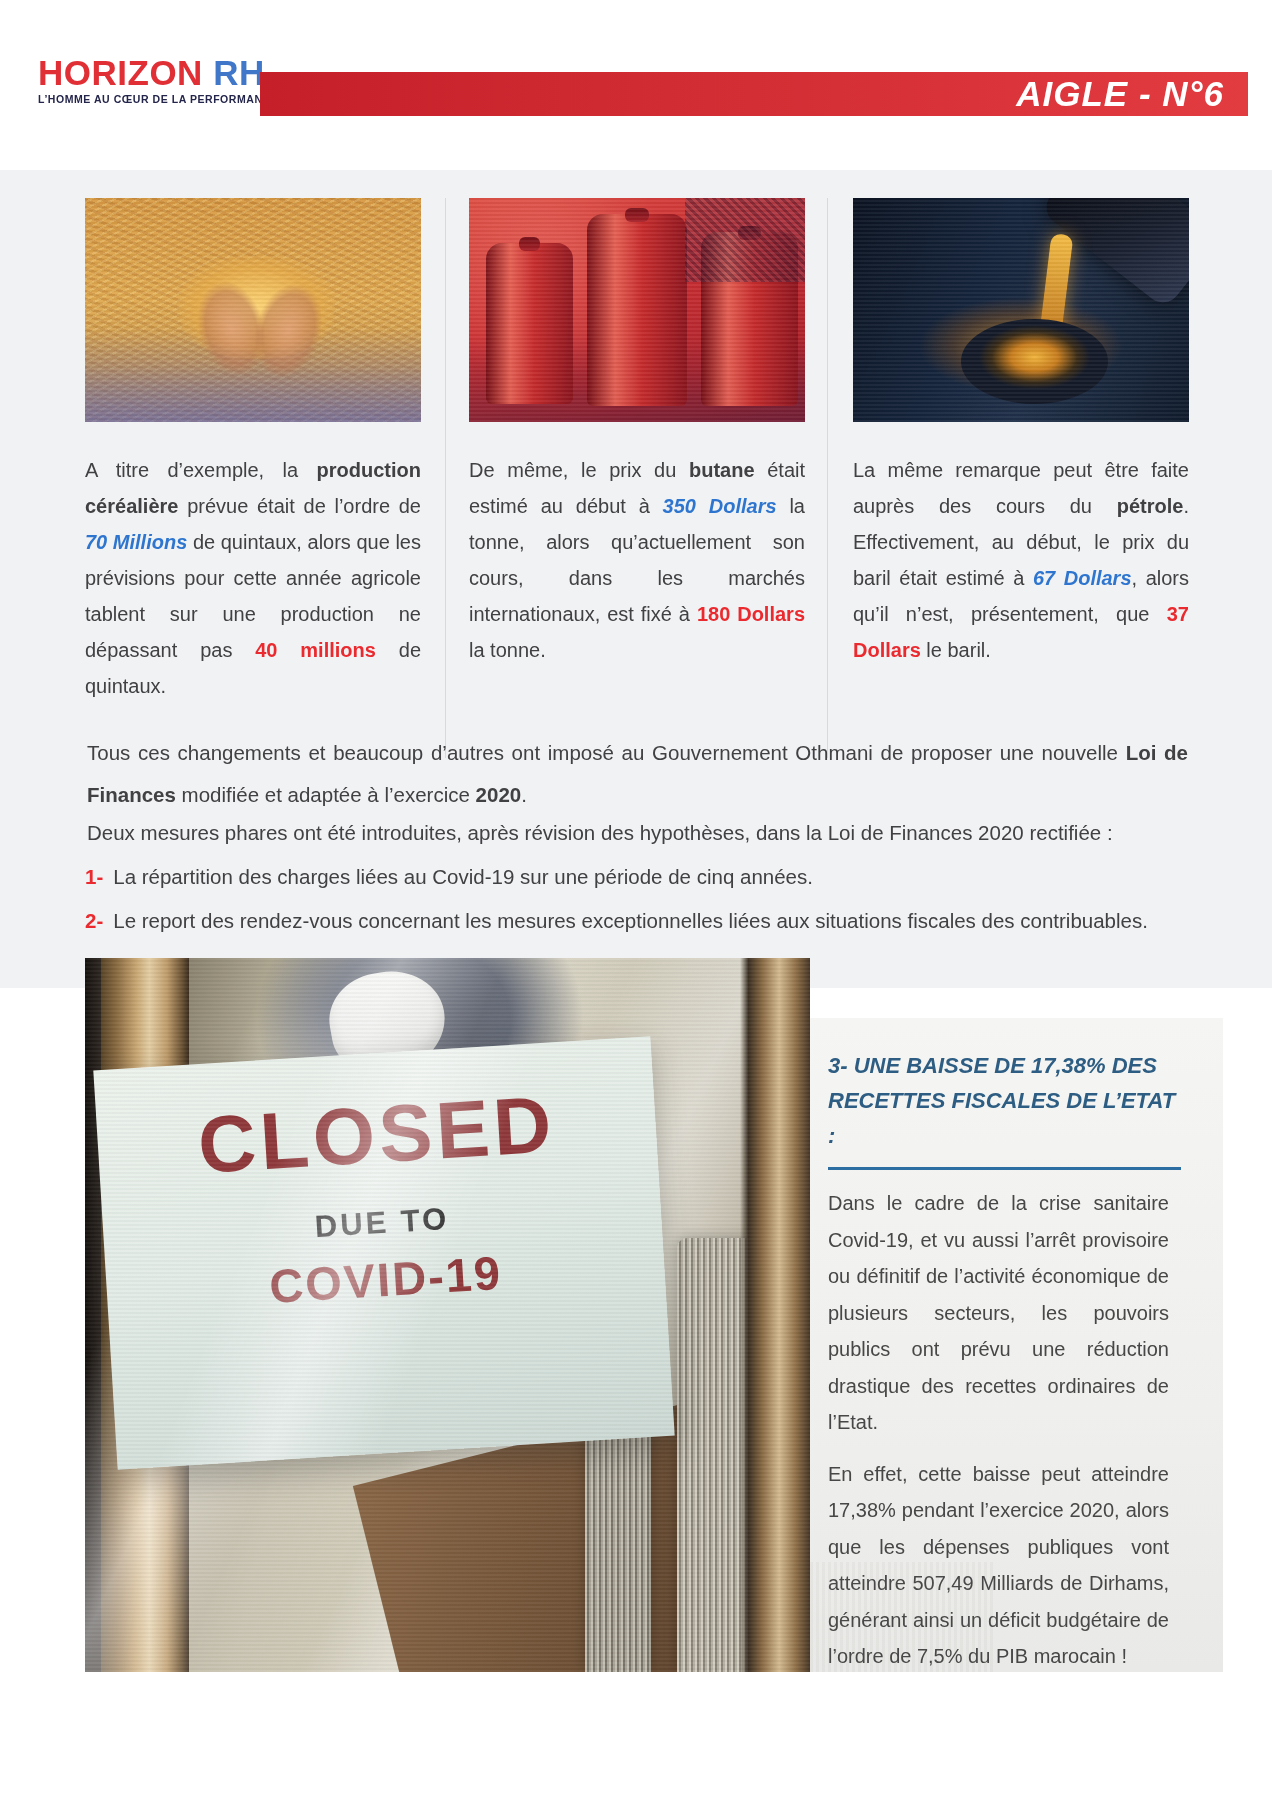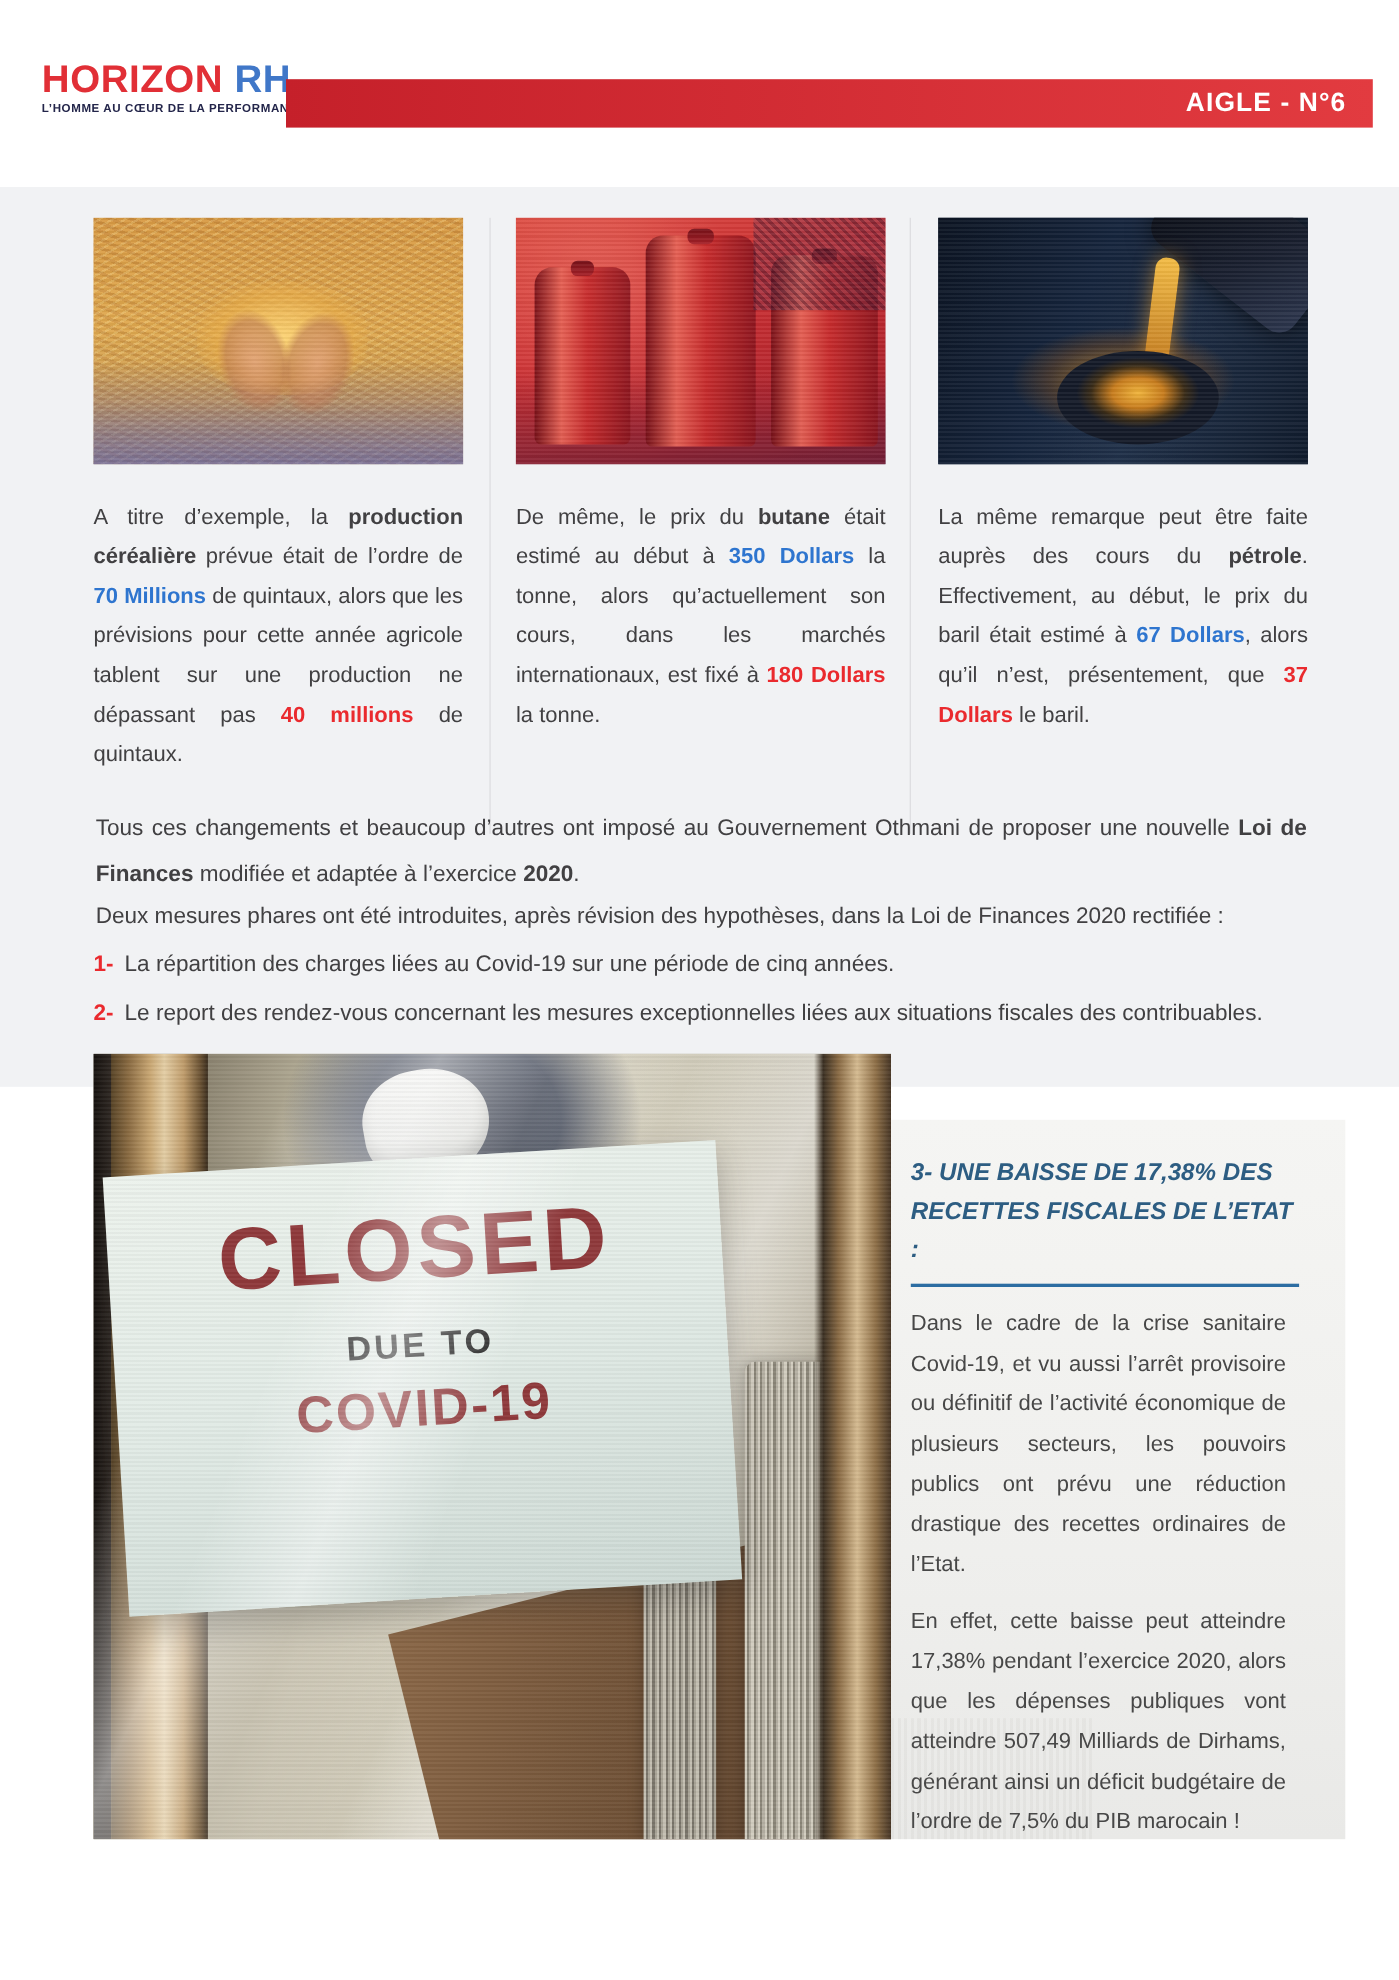--- a/index.html
+++ b/index.html
@@ -19,33 +19,33 @@
   .logo-line{font-size:35px;font-weight:700;letter-spacing:.5px;line-height:34px;}
   .logo-red{color:#e12f36;}
   .logo-blue{color:#4077c8;}
   .logo-tag{font-size:10.5px;font-weight:700;letter-spacing:.55px;color:#23254a;margin-top:3px;}
   .banner{
     position:absolute;left:260px;top:72px;width:988px;height:44px;
     background:linear-gradient(90deg,#c5202a,#e23b40);
     display:flex;align-items:center;justify-content:flex-end;
     padding-right:24px;box-sizing:border-box;
   }
-  .banner span{color:#fff;font-size:24px;font-weight:700;letter-spacing:1px;}
+  .banner span{color:#fff;font-size:35px;font-weight:700;font-style:italic;letter-spacing:1px;}
 
   
   .col{position:absolute;top:198px;width:336px;}
   .col-1{left:85px;} .col-2{left:469px;} .col-3{left:853px;}
   .vdiv{position:absolute;top:198px;width:1px;height:560px;background:#d9d9dc;}
   .vdiv-1{left:445px;} .vdiv-2{left:827px;}
   .ph-img{position:relative;width:336px;height:224px;overflow:hidden;margin-bottom:30px;}
   .ph-img::after{content:"";position:absolute;inset:0;
     background:repeating-linear-gradient(0deg,rgba(255,255,255,.05) 0 2px,rgba(0,0,0,.04) 2px 4px);}
   .col-text{font-size:20px;line-height:36px;text-align:justify;color:var(--ink);}
   .seg-b{font-weight:700;}
-  .seg-blue{font-weight:700;color:var(--blue);}
+  .seg-blue{font-weight:700;color:var(--blue);font-style:italic;}
   .seg-red{font-weight:700;color:var(--red);}
 
   
   .img-grains{background:
     linear-gradient(to top, rgba(104,100,172,.6) 0%, rgba(104,100,172,0) 42%),
     repeating-linear-gradient(23deg, rgba(140,70,20,.16) 0 3px, rgba(0,0,0,0) 3px 7px),
     repeating-linear-gradient(-31deg, rgba(255,238,170,.22) 0 2px, rgba(0,0,0,0) 2px 6px),
     linear-gradient(180deg,#d89a44 0%,#e0a94f 45%,#c99a52 75%,#9a8873 100%);}
   .grain-pile{position:absolute;left:28%;top:26%;width:46%;height:46%;border-radius:45%;
     background:radial-gradient(ellipse at 50% 50%, rgba(255,215,120,.95), rgba(232,172,72,.75) 55%, rgba(0,0,0,0) 78%);}

